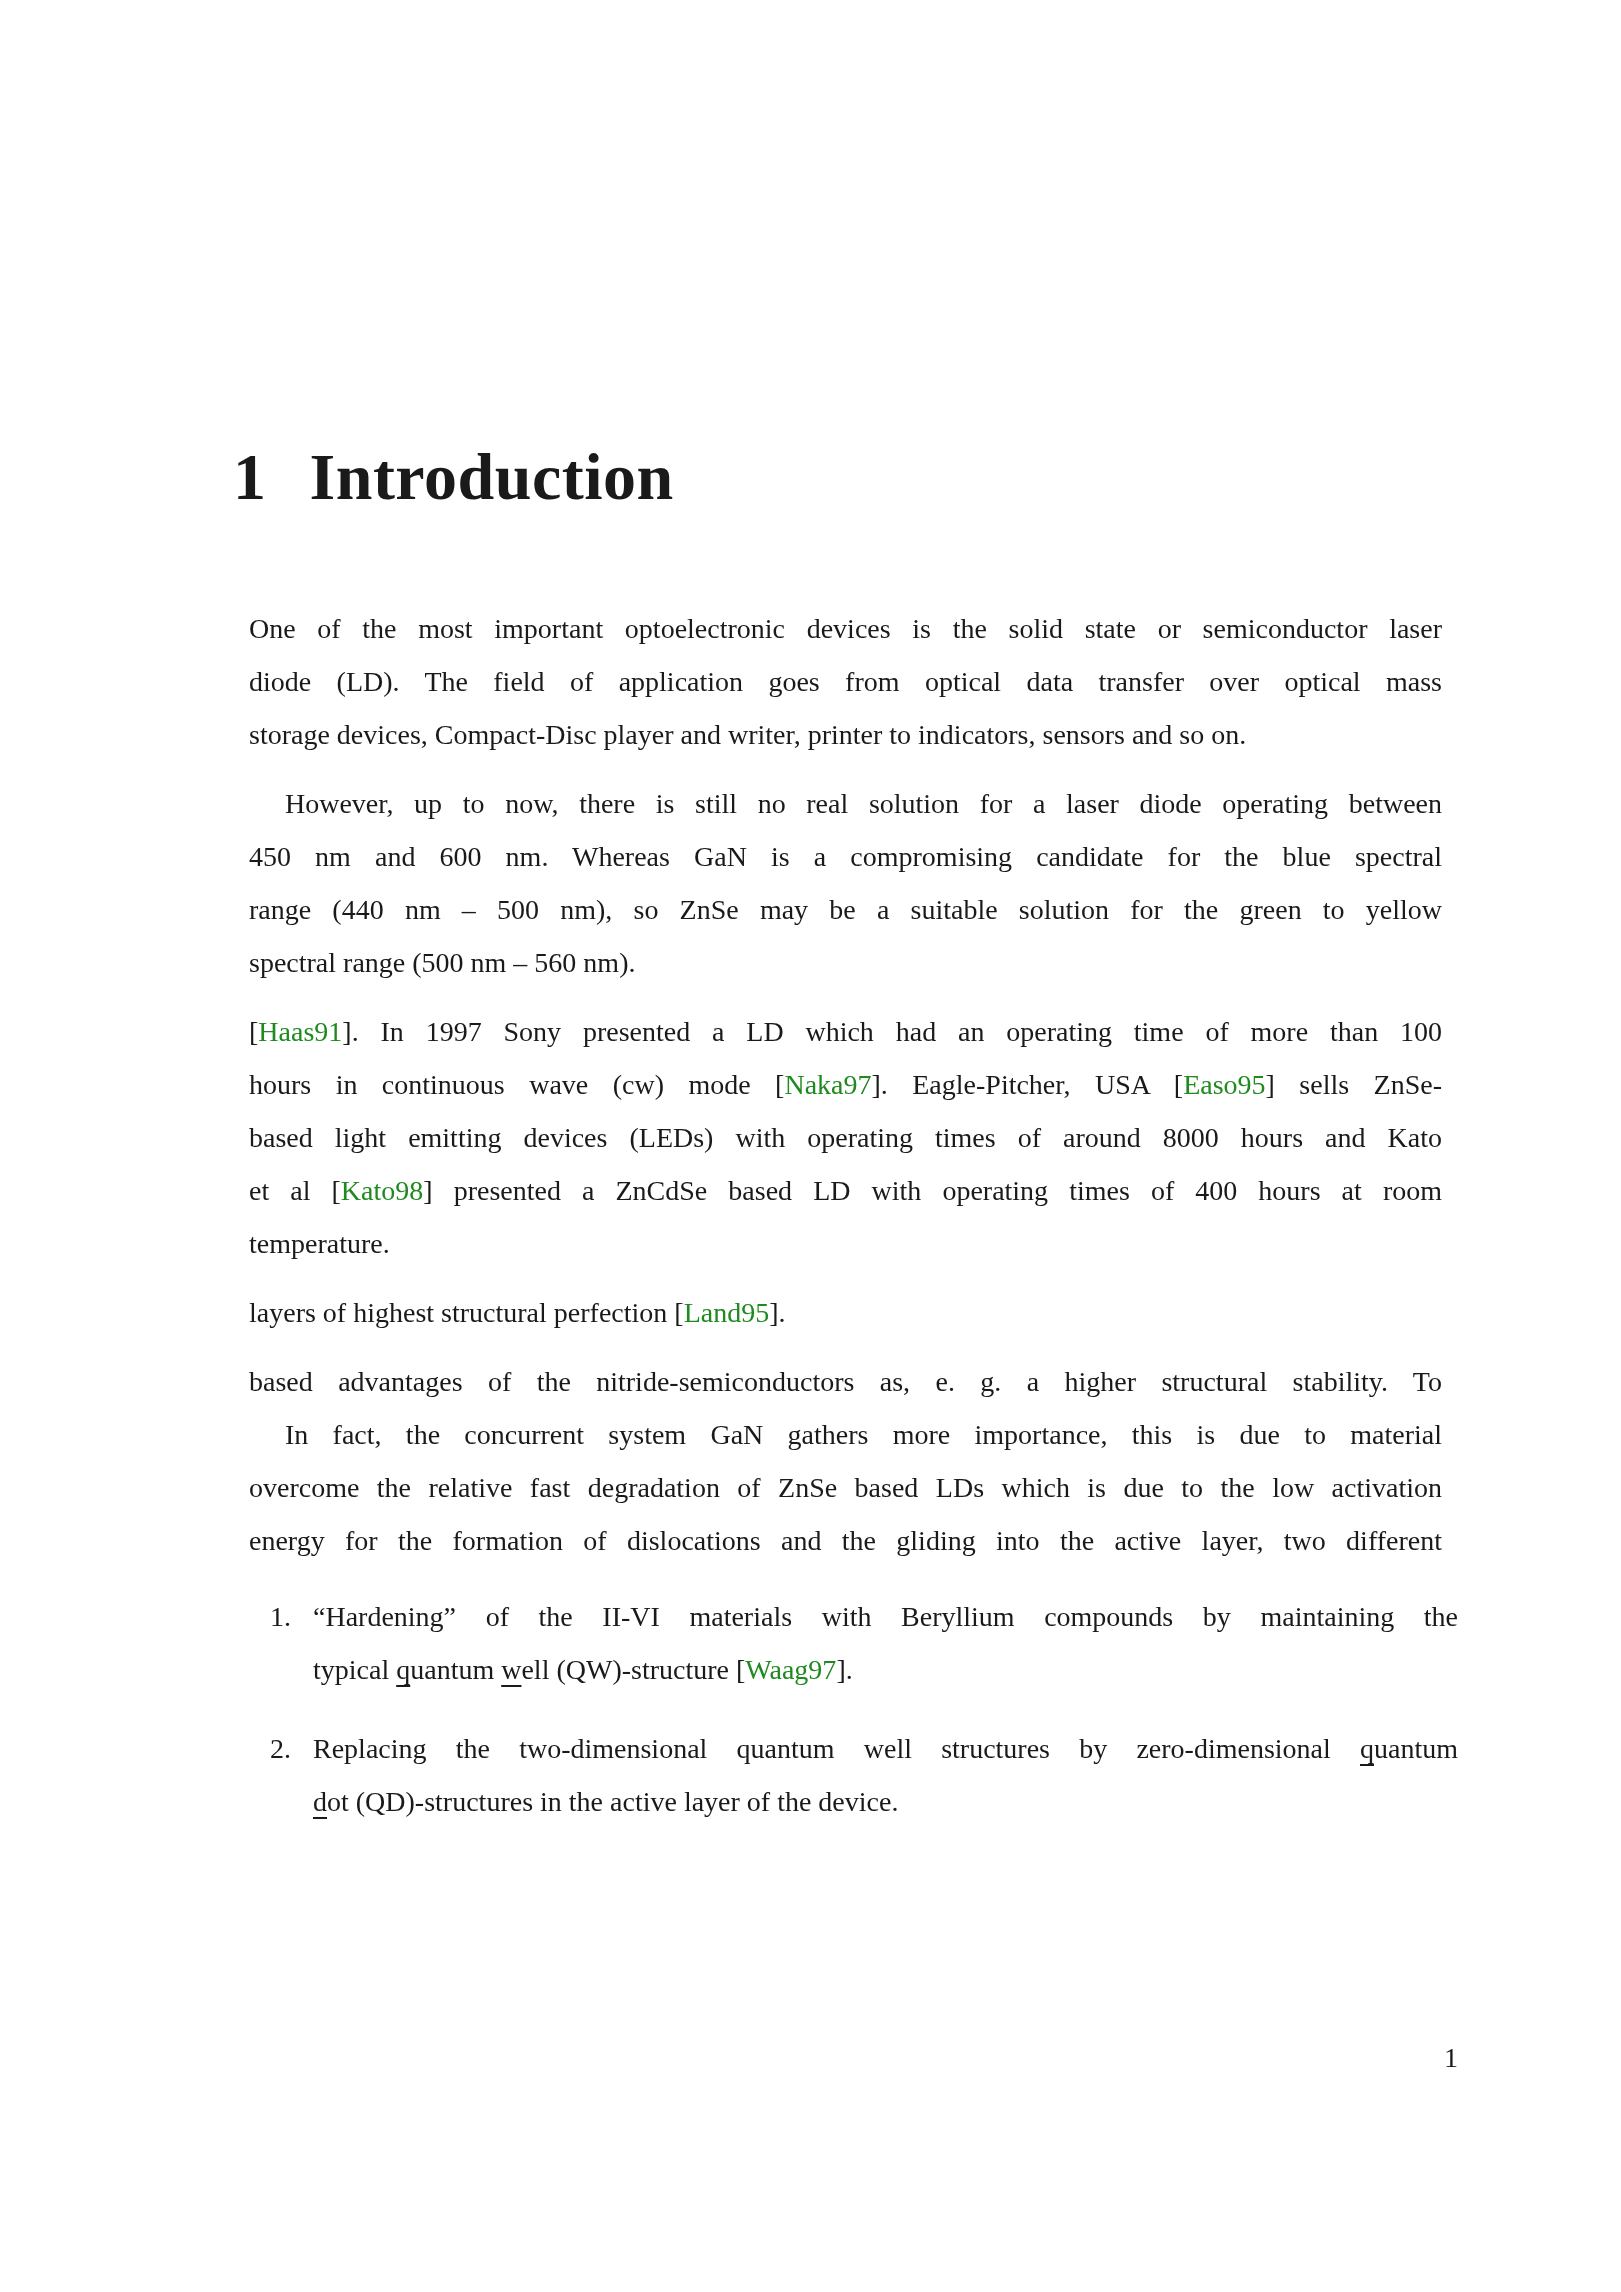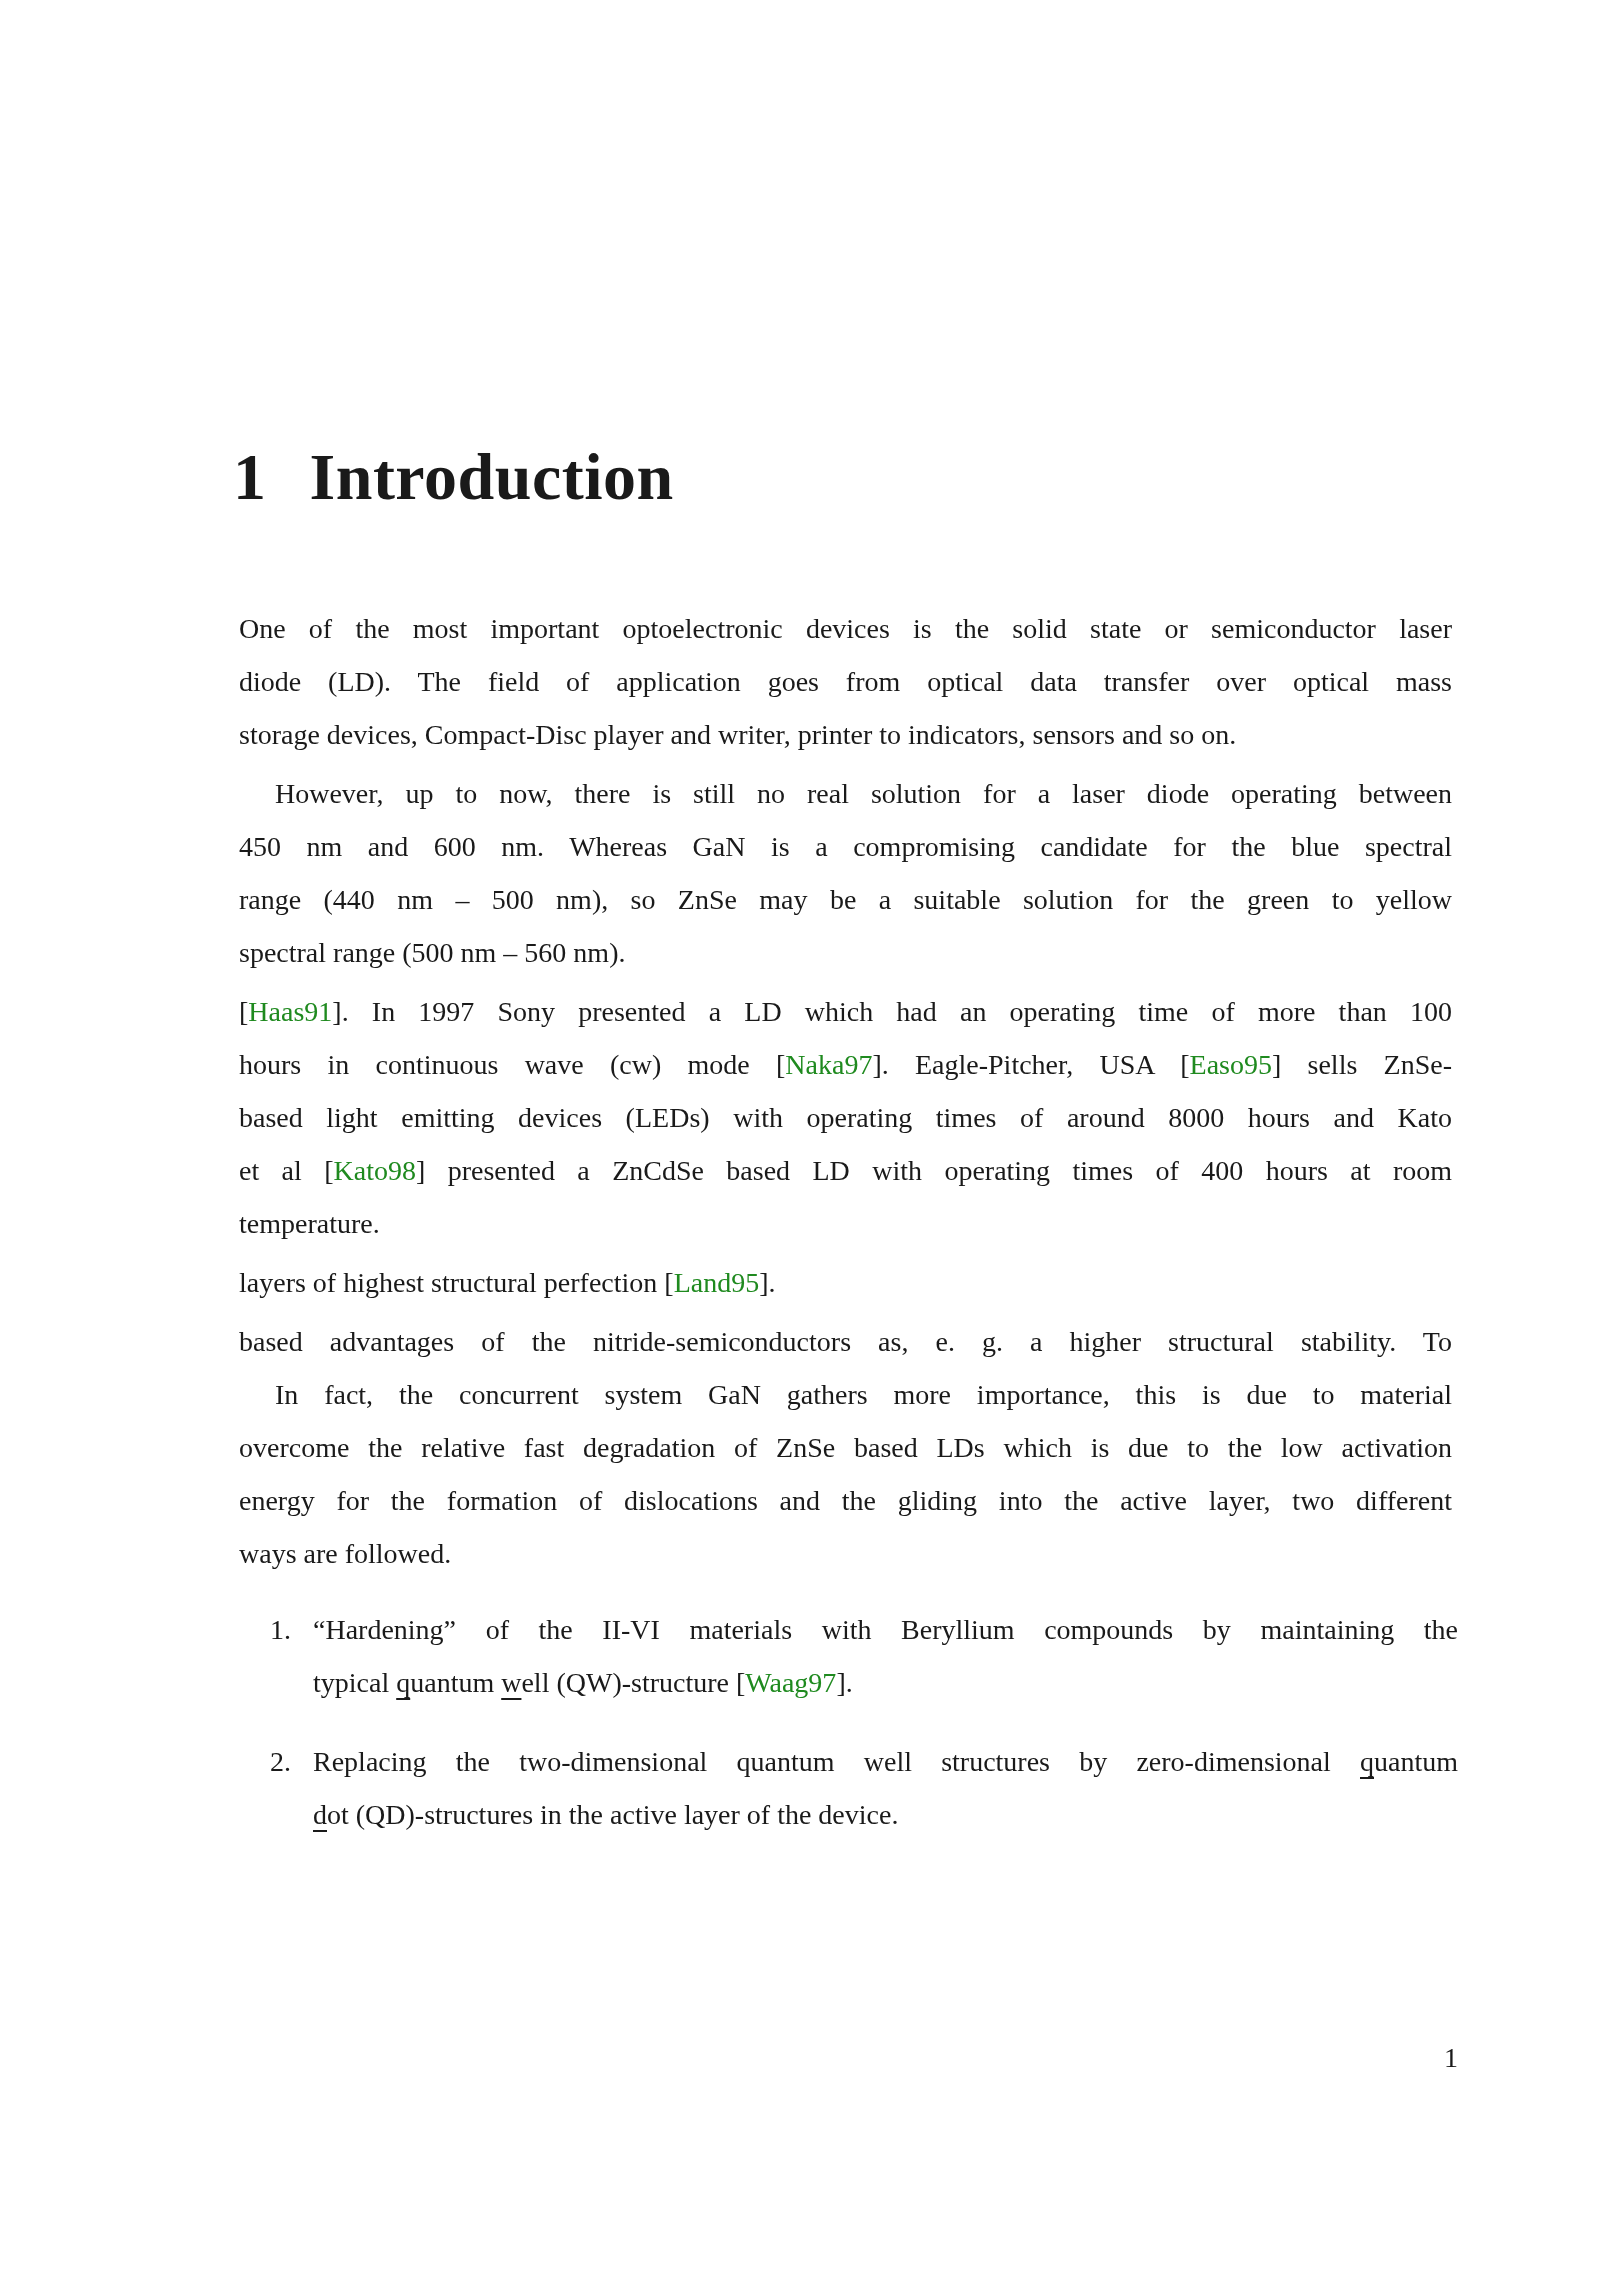--- a/index.html
+++ b/index.html
@@ -23,21 +23,21 @@
   h1.section-heading {
     margin: 0 0 88px 0;
     display: flex;
     gap: 43px;
     font-size: 66px;
     line-height: 1.1;
     font-weight: 700;
     letter-spacing: 0.5px;
   }
   .content { width: 1225px; font-size: 28px; line-height: 53px; }
-  .para { margin: 6px; }
+  .para { margin: 16px; }
   .line {
     text-align: justify;
     text-align-last: justify;
     white-space: normal;
   }
   .line.last { text-align-last: left; }
   .line.indent { text-indent: 36px; }
   .cite {
     color: var(--cite);
     cursor: pointer;
@@ -87,21 +87,20 @@
         <div class="line last"><span>temperature.</span></div>
       </div>
       <div class="para">
         <div class="line last"><span>layers of highest structural perfection [</span><span class="cite">Land95</span><span>].</span></div>
       </div>
       <div class="para">
         <div class="line"><span>based advantages of the nitride-semiconductors as, e. g. a higher structural stability. To</span></div>
         <div class="line indent"><span>In fact, the concurrent system GaN gathers more importance, this is due to material</span></div>
         <div class="line"><span>overcome the relative fast degradation of ZnSe based LDs which is due to the low activation</span></div>
         <div class="line"><span>energy for the formation of dislocations and the gliding into the active layer, two different</span></div>
-        <div class="line last"><span>ways are followed.</span></div>
       </div>
       <div class="list">
         <div class="list-item">
           <div class="item-label">1.</div>
           <div class="item-lines">
             <div class="line"><span>“Hardening” of the II-VI materials with Beryllium compounds by maintaining the</span></div>
             <div class="line last"><span>typical </span><span class="u">q</span><span>uantum </span><span class="u">w</span><span>ell (QW)-structure [</span><span class="cite">Waag97</span><span>].</span></div>
           </div>
         </div>
         <div class="list-item">

